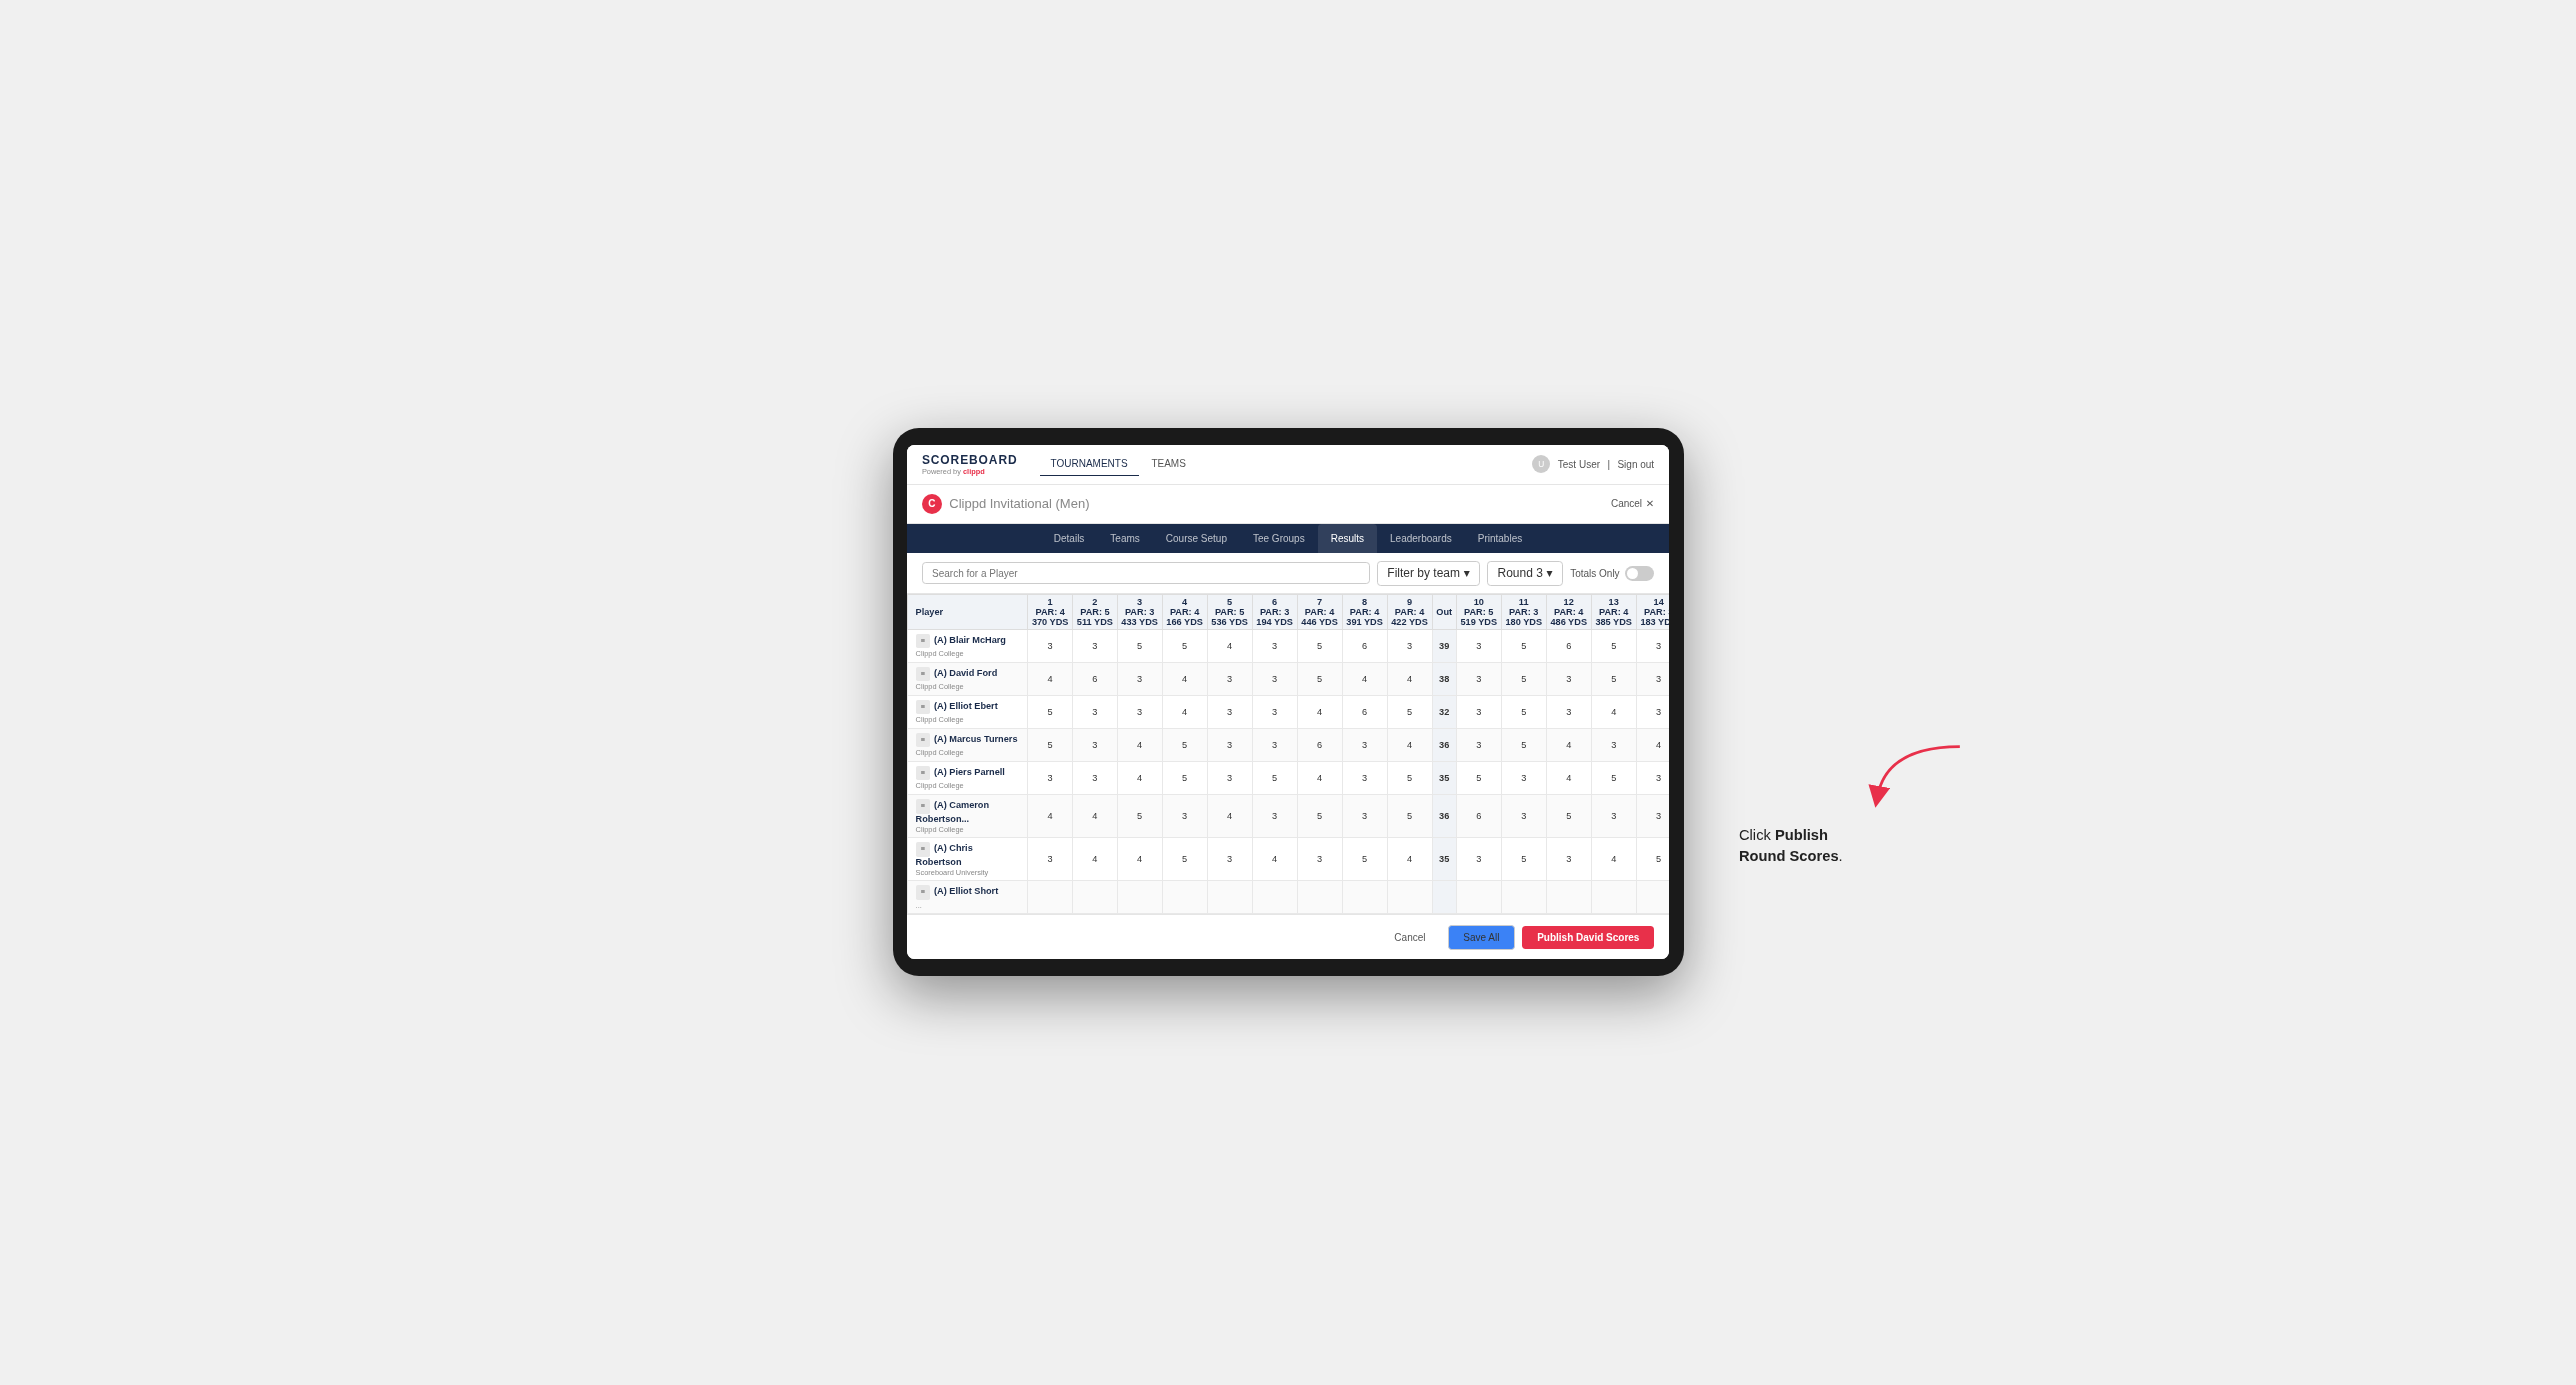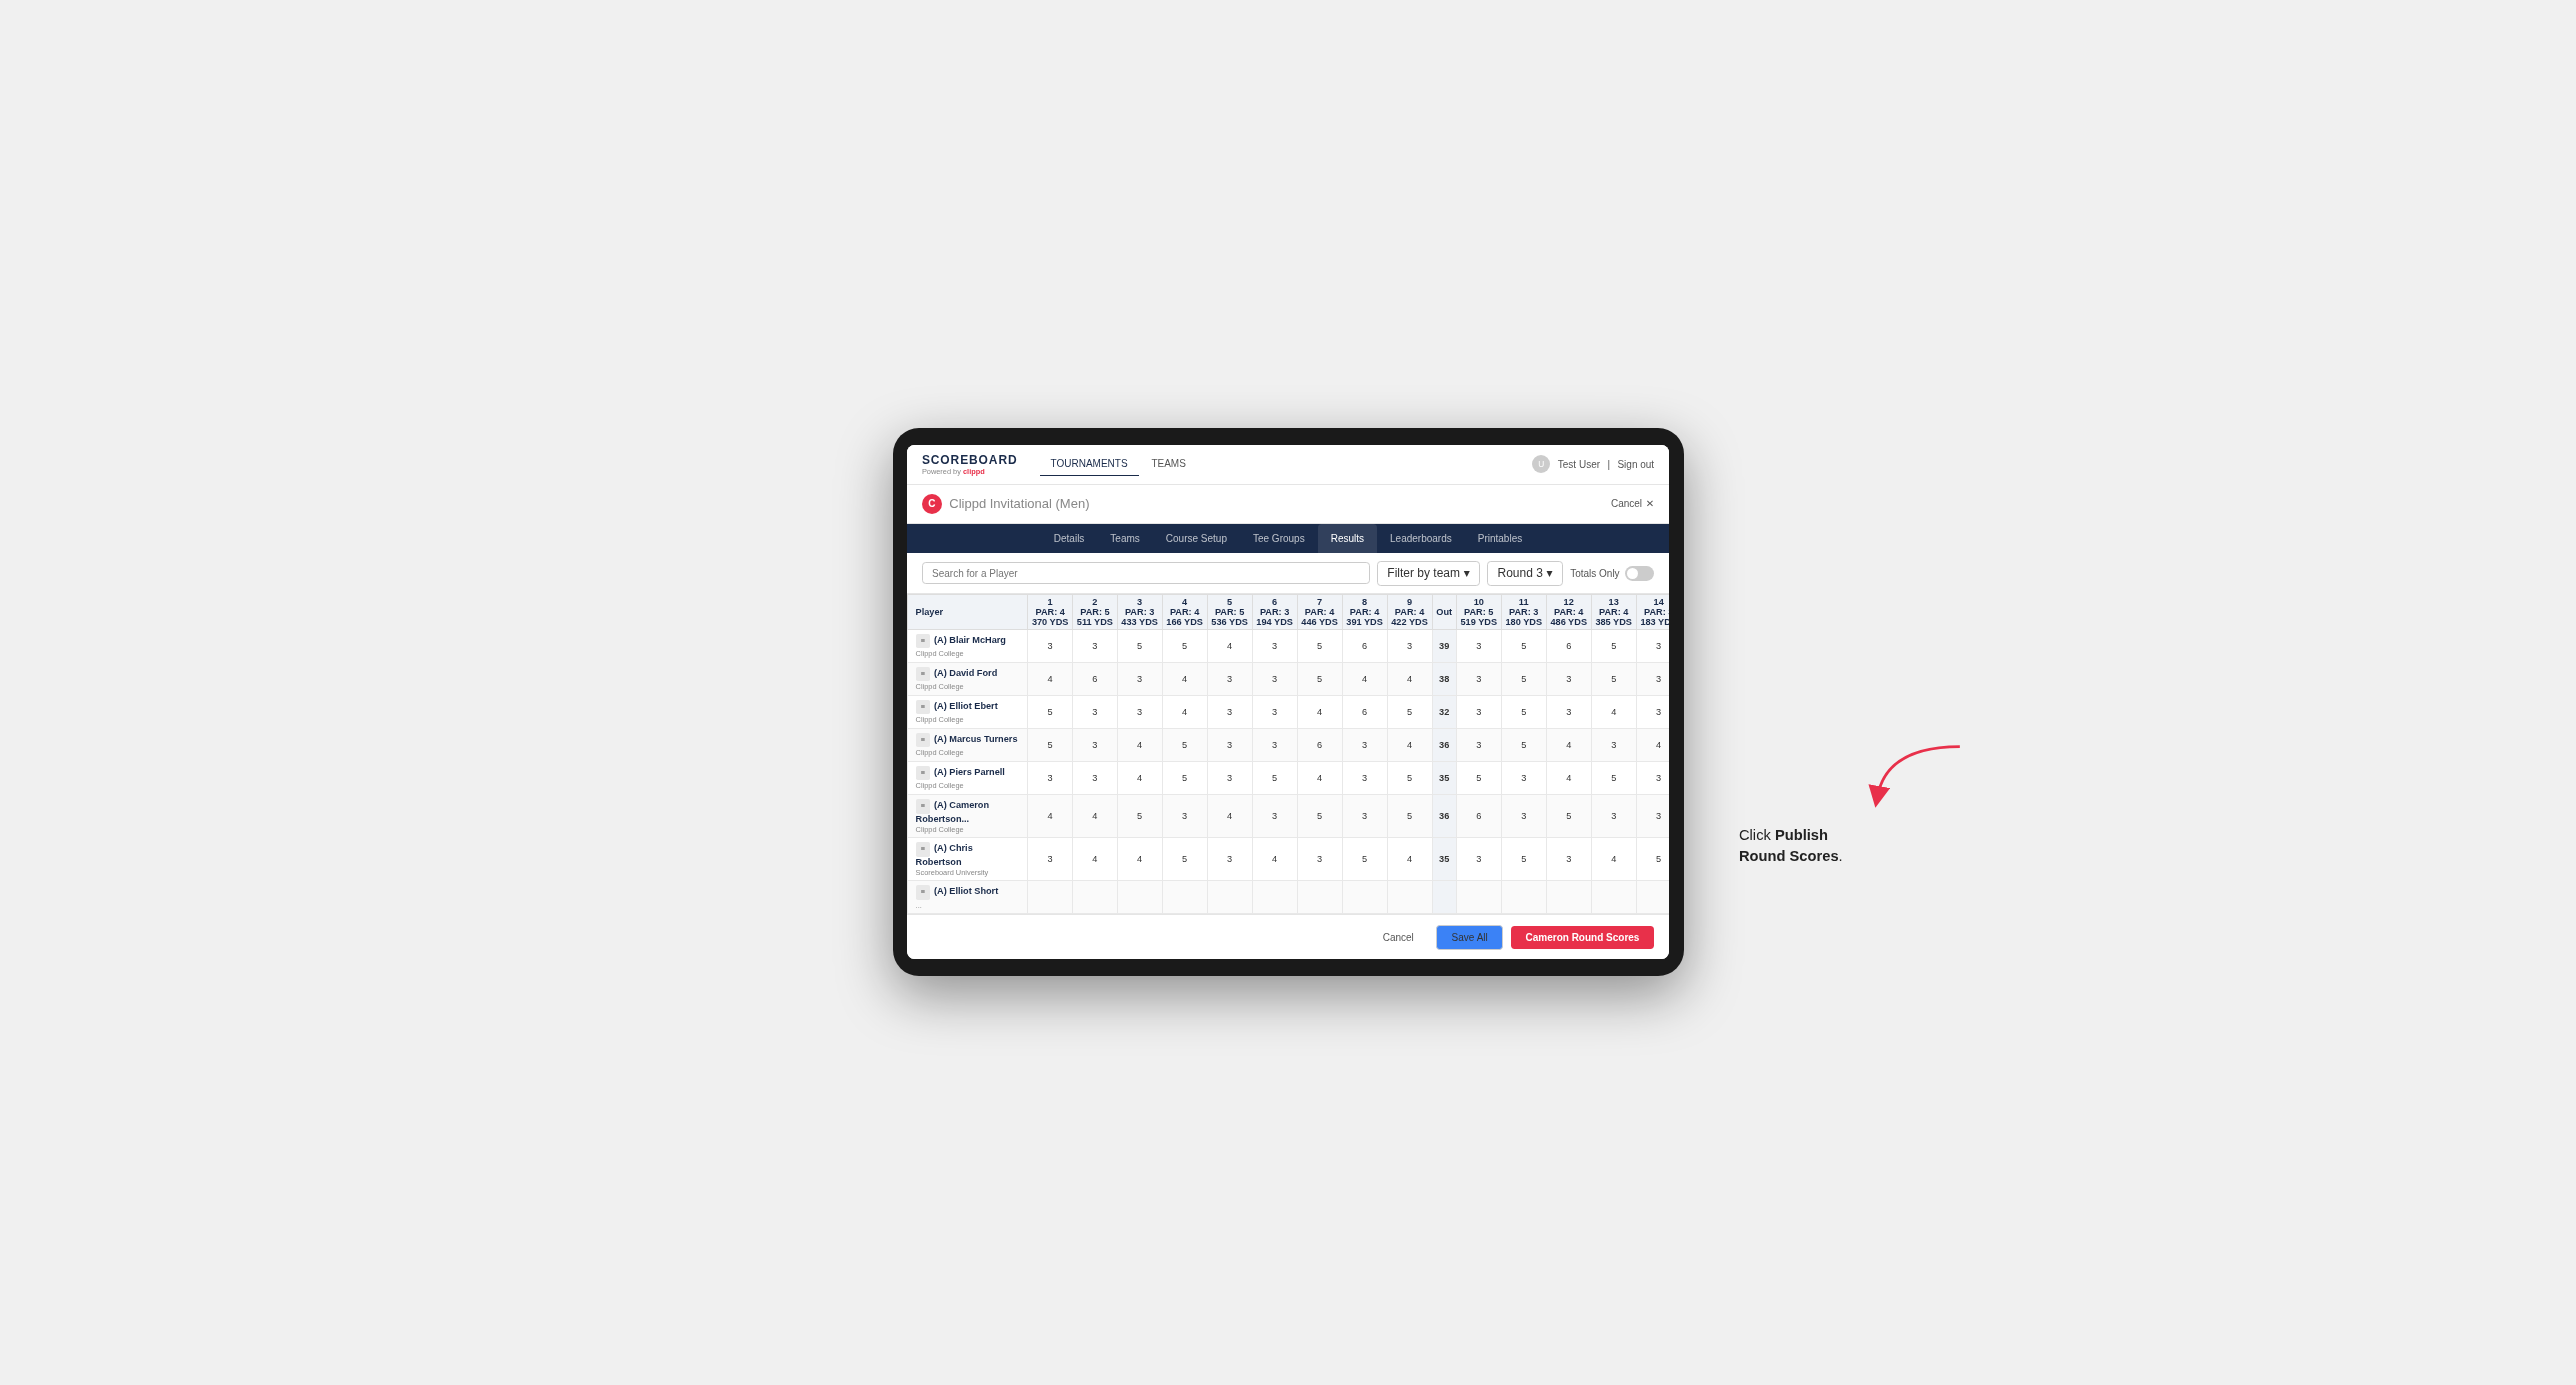--- a/index.html
+++ b/index.html
@@ -549,21 +549,21 @@
                 <td></td>
                 <td></td>
               </tr>
             </tbody>
         </table>
       </div>
 
       <div class="footer-bar">
         <button class="btn-cancel">Cancel</button>
         <button class="btn-save">Save All</button>
-        <button class="btn-publish">Cameron Round Scores</button>
+        <button class="btn-publish">Publish David Scores</button>
       </div>
 
     </div>
   </div>
 
   <div class="annotation">
     Click <strong>Publish<br>Round Scores</strong>.
     <svg class="arrow-svg" viewBox="0 0 120 80" xmlns="http://www.w3.org/2000/svg">
       <path d="M 110 10 Q 30 10 20 65" stroke="#e8304a" stroke-width="3" fill="none" marker-end="url(#arrowhead)"></path>
       <defs>

